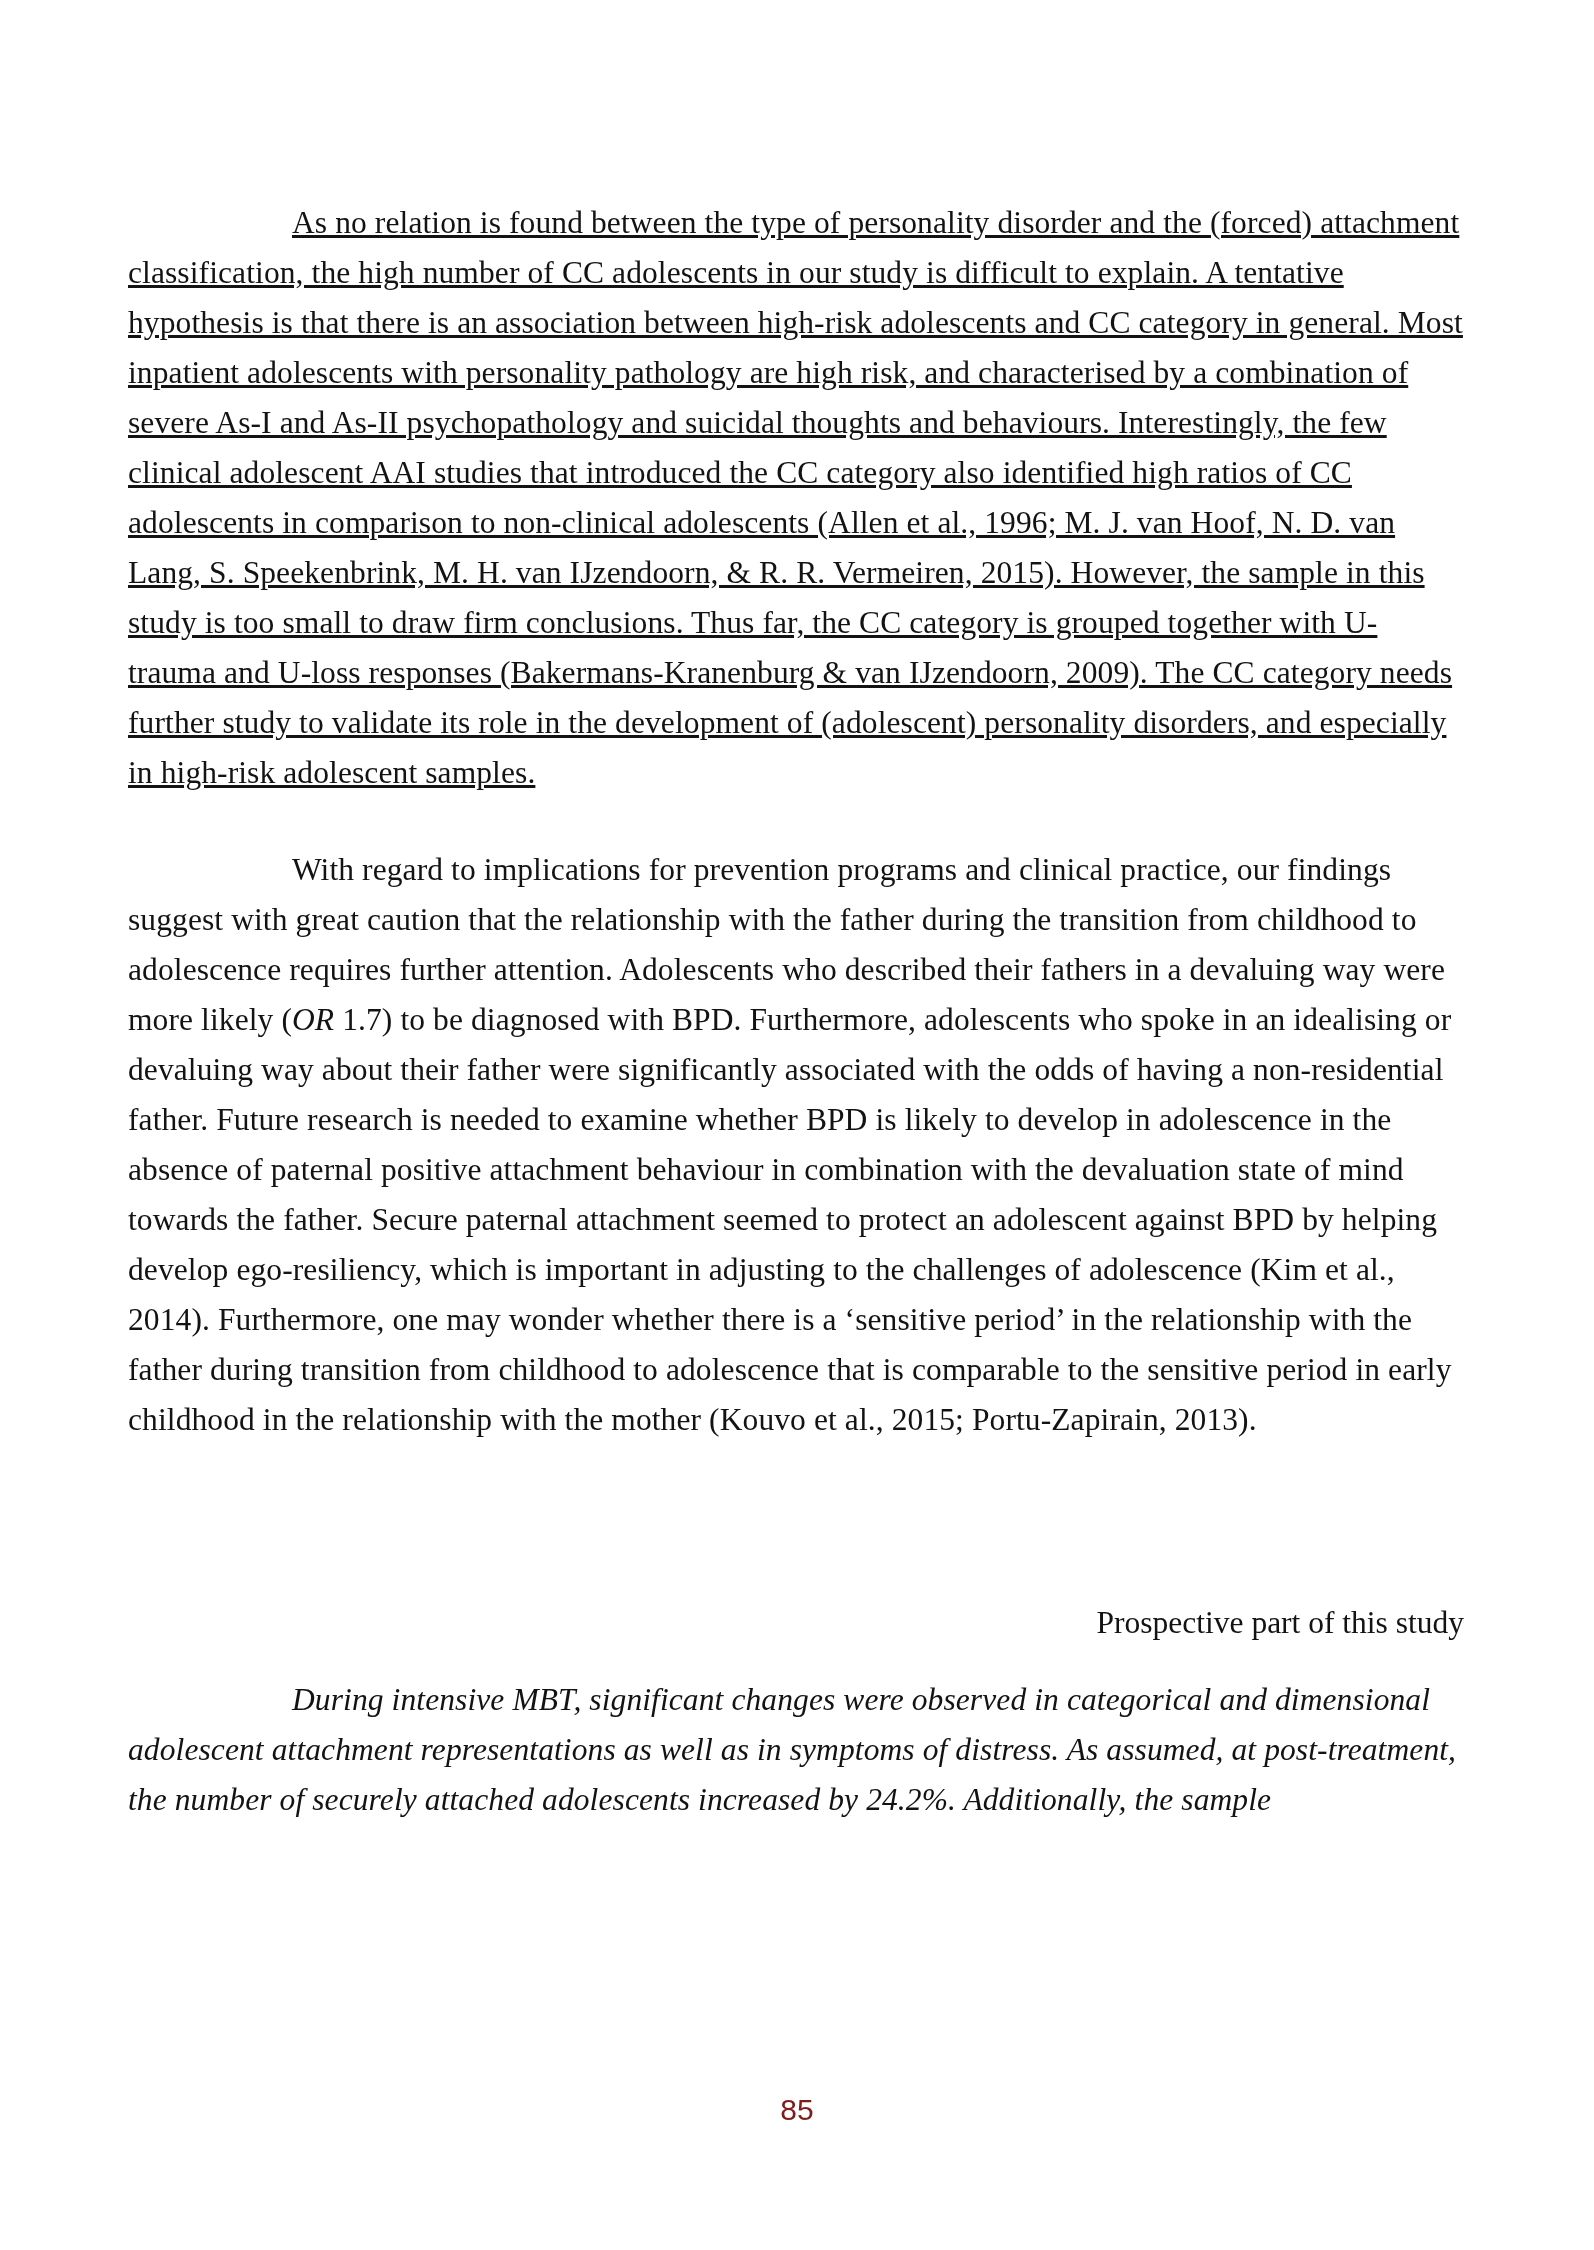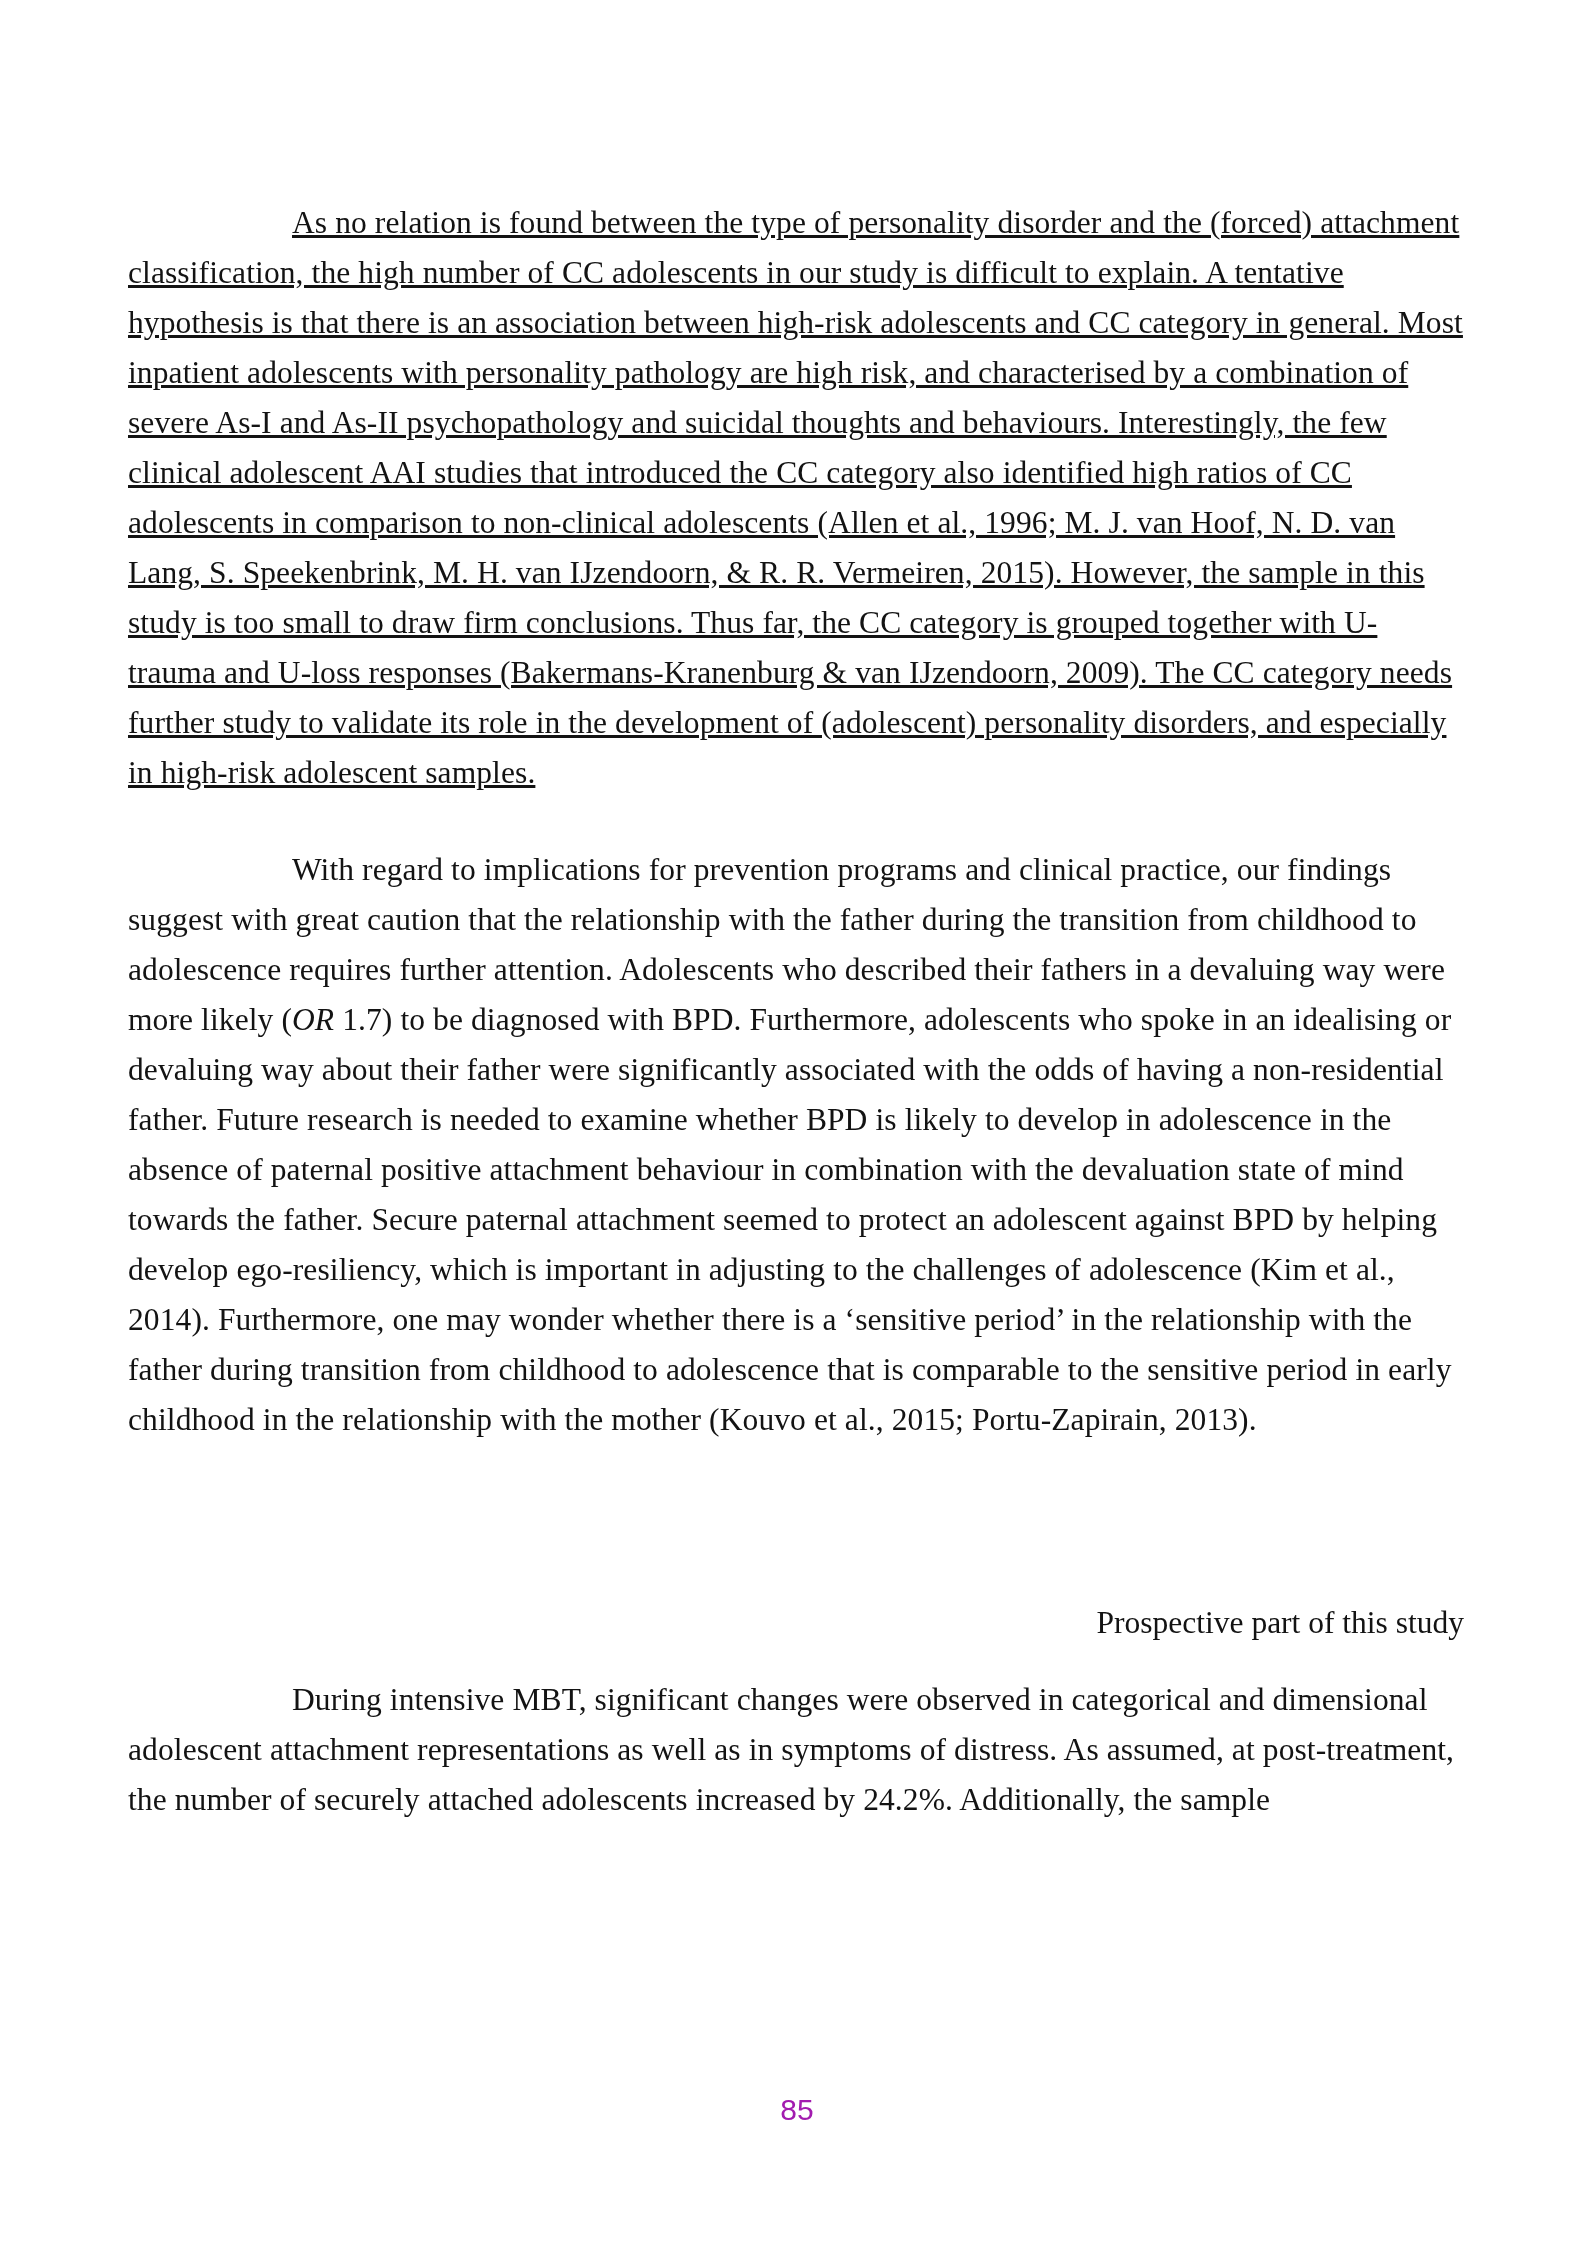--- a/index.html
+++ b/index.html
@@ -34,32 +34,32 @@
   .mt-p2 { margin-top: 16px; text-decoration: underline; }
   .mt-p3 { margin-top: 47px; }
   .heading {
     margin: 153px 0 0 0;
     font-size: 31.5px;
     line-height: 50px;
     font-weight: normal;
     text-indent: 0;
     text-align: right;
   }
-  .mt-p4 { margin-top: 27px; }
+  .mt-p4 { margin-top: 27px; font-style: italic; }
   .italic { font-style: italic; }
   .page-number {
     position: absolute;
     top: 2086px;
     left: 0;
     width: 100%;
     text-align: center;
     font-family: "Liberation Sans", sans-serif;
     font-size: 30px;
     line-height: 48px;
-    color: #a21caf;
+    color: #7f1d1d;
   }
 </style>
 </head>
 <body>
 
 <div class="page">
   <div class="content">
 
 
     <p class="para indent mt-p2">As no relation is found between the type of personality disorder and the (forced) attachment classification, the high number of CC adolescents in our study is difficult to explain. A tentative hypothesis is that there is an association between high-risk adolescents and CC category in general. Most inpatient adolescents with personality pathology are high risk, and characterised by a combination of severe As-I and As-II psychopathology and suicidal thoughts and behaviours. Interestingly, the few clinical adolescent AAI studies that introduced the CC category also identified high ratios of CC adolescents in comparison to non-clinical adolescents (Allen et al., 1996; M. J. van Hoof, N. D. van Lang, S. Speekenbrink, M. H. van IJzendoorn, &amp; R. R. Vermeiren, 2015). However, the sample in this study is too small to draw firm conclusions. Thus far, the CC category is grouped together with U-trauma and U-loss responses (Bakermans-Kranenburg &amp; van IJzendoorn, 2009). The CC category needs further study to validate its role in the development of (adolescent) personality disorders, and especially in high-risk adolescent samples.</p>

